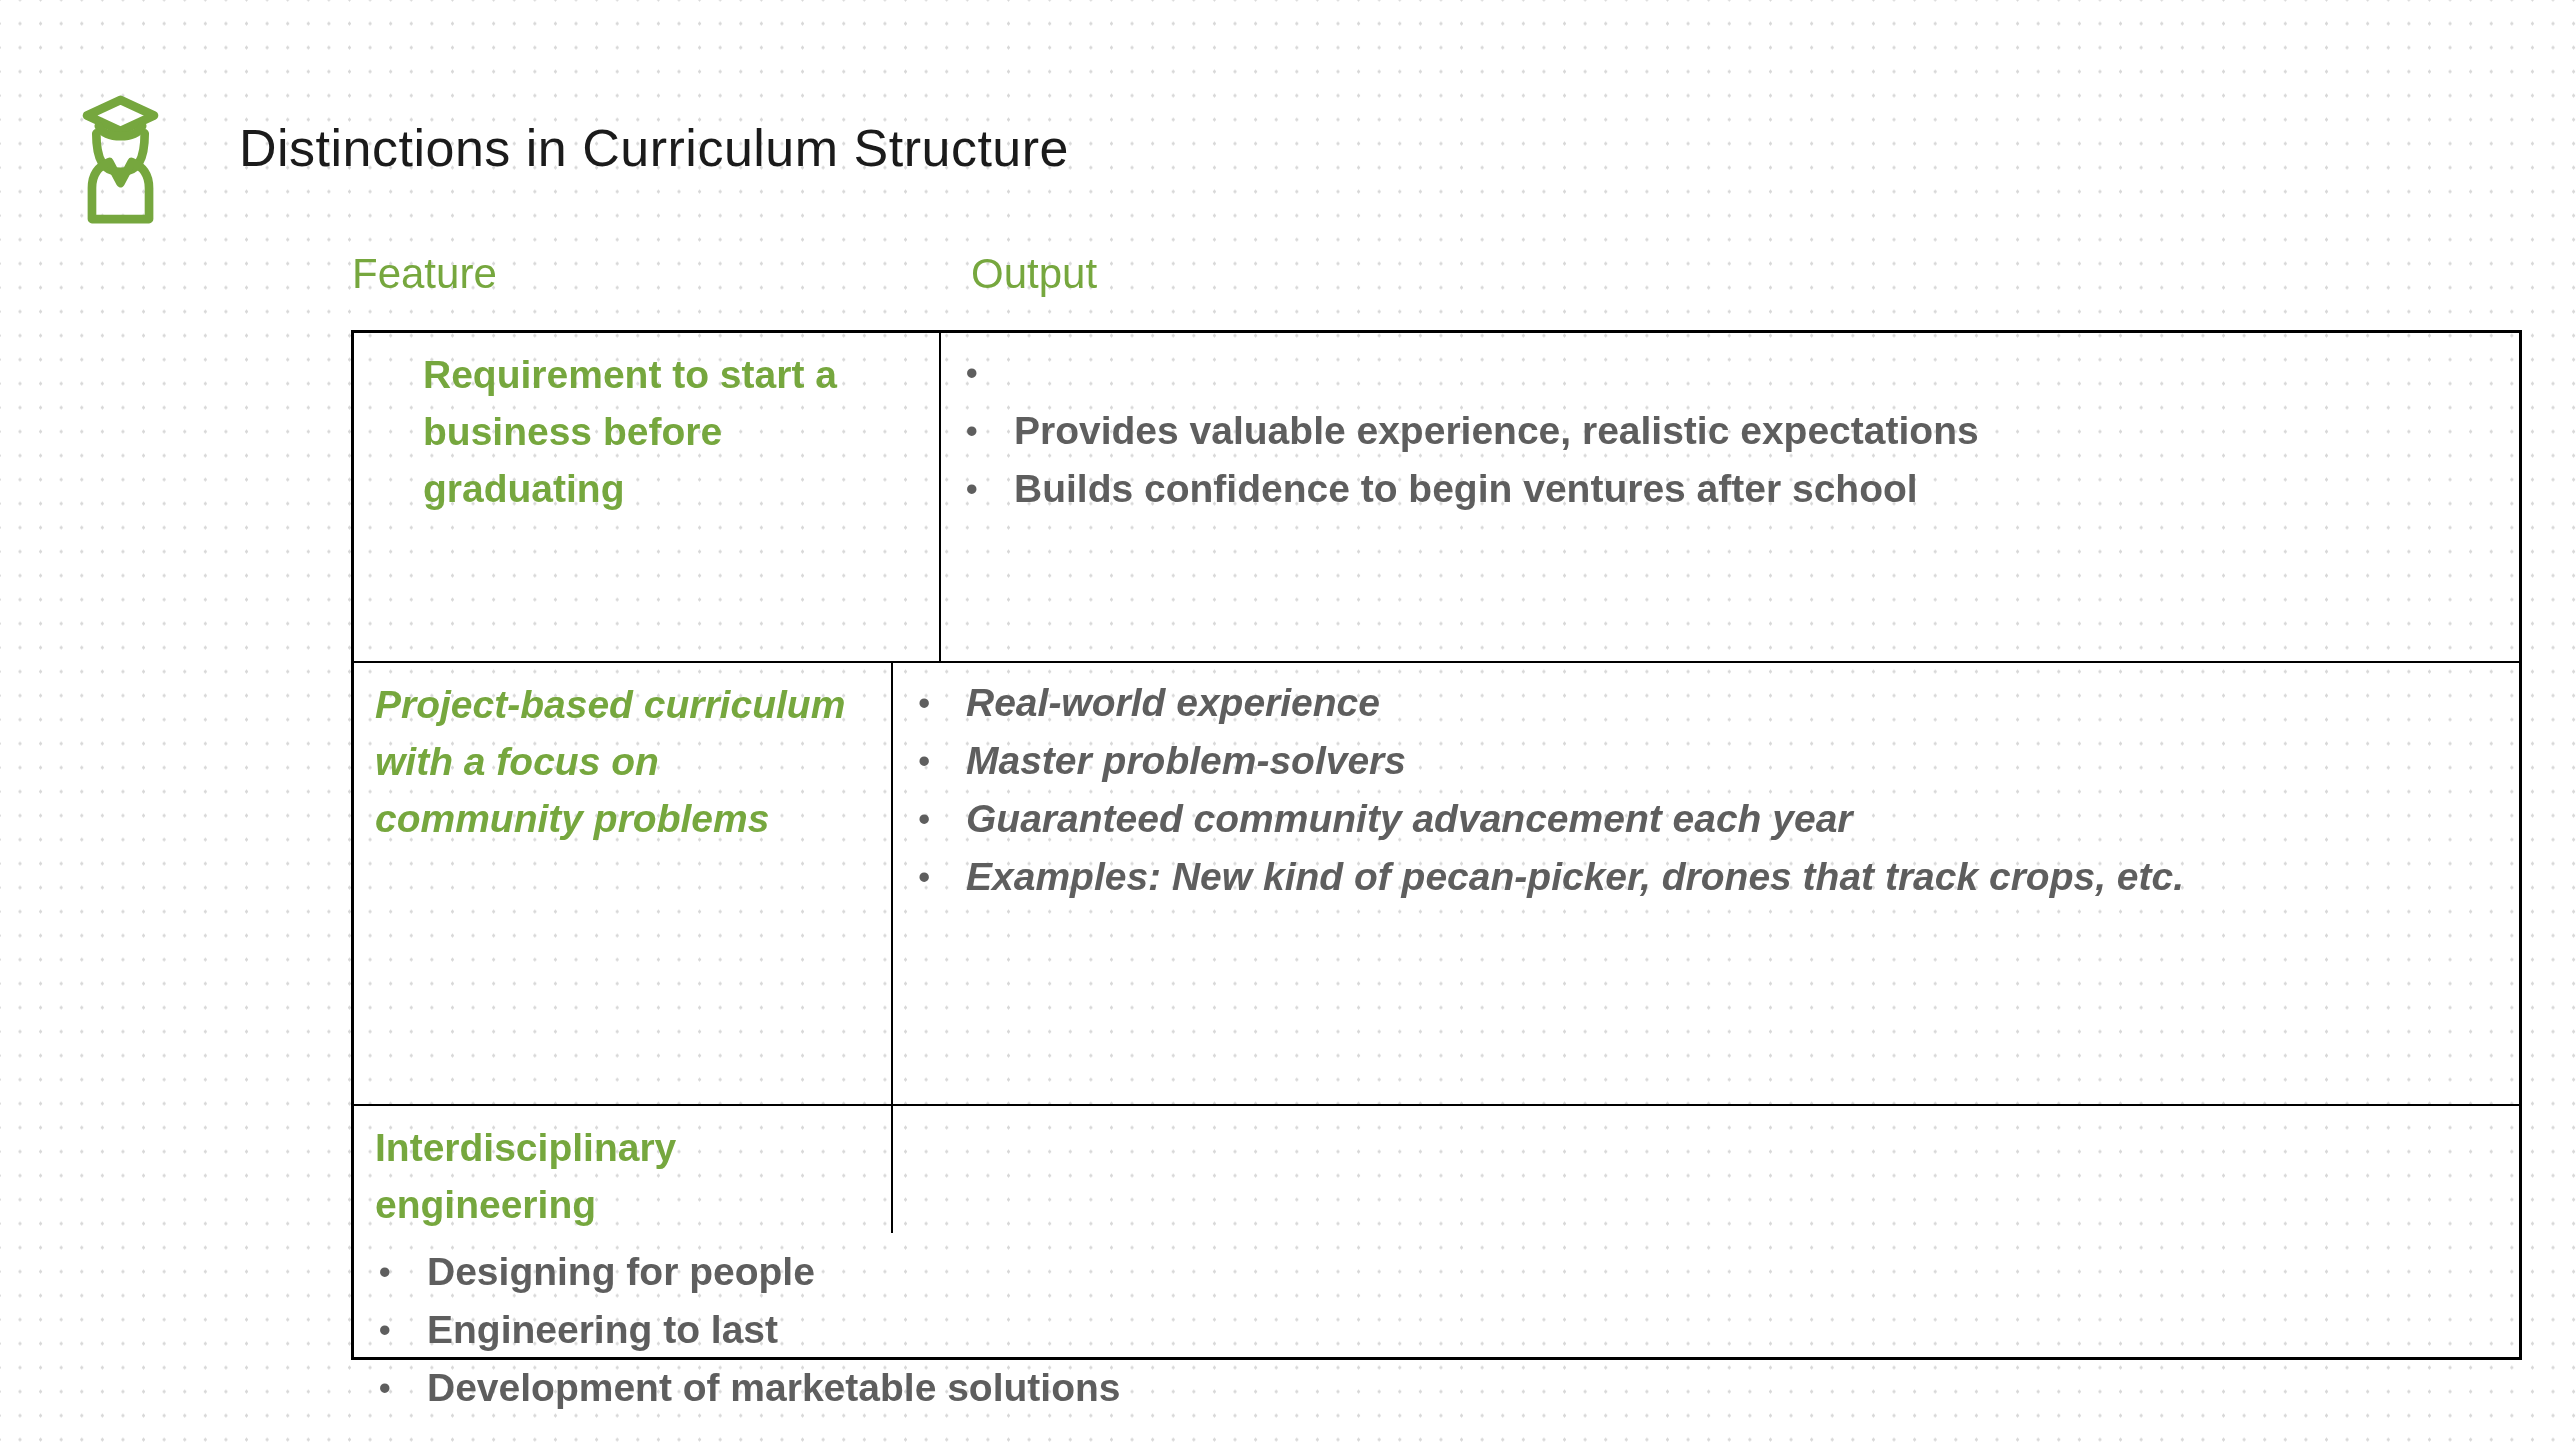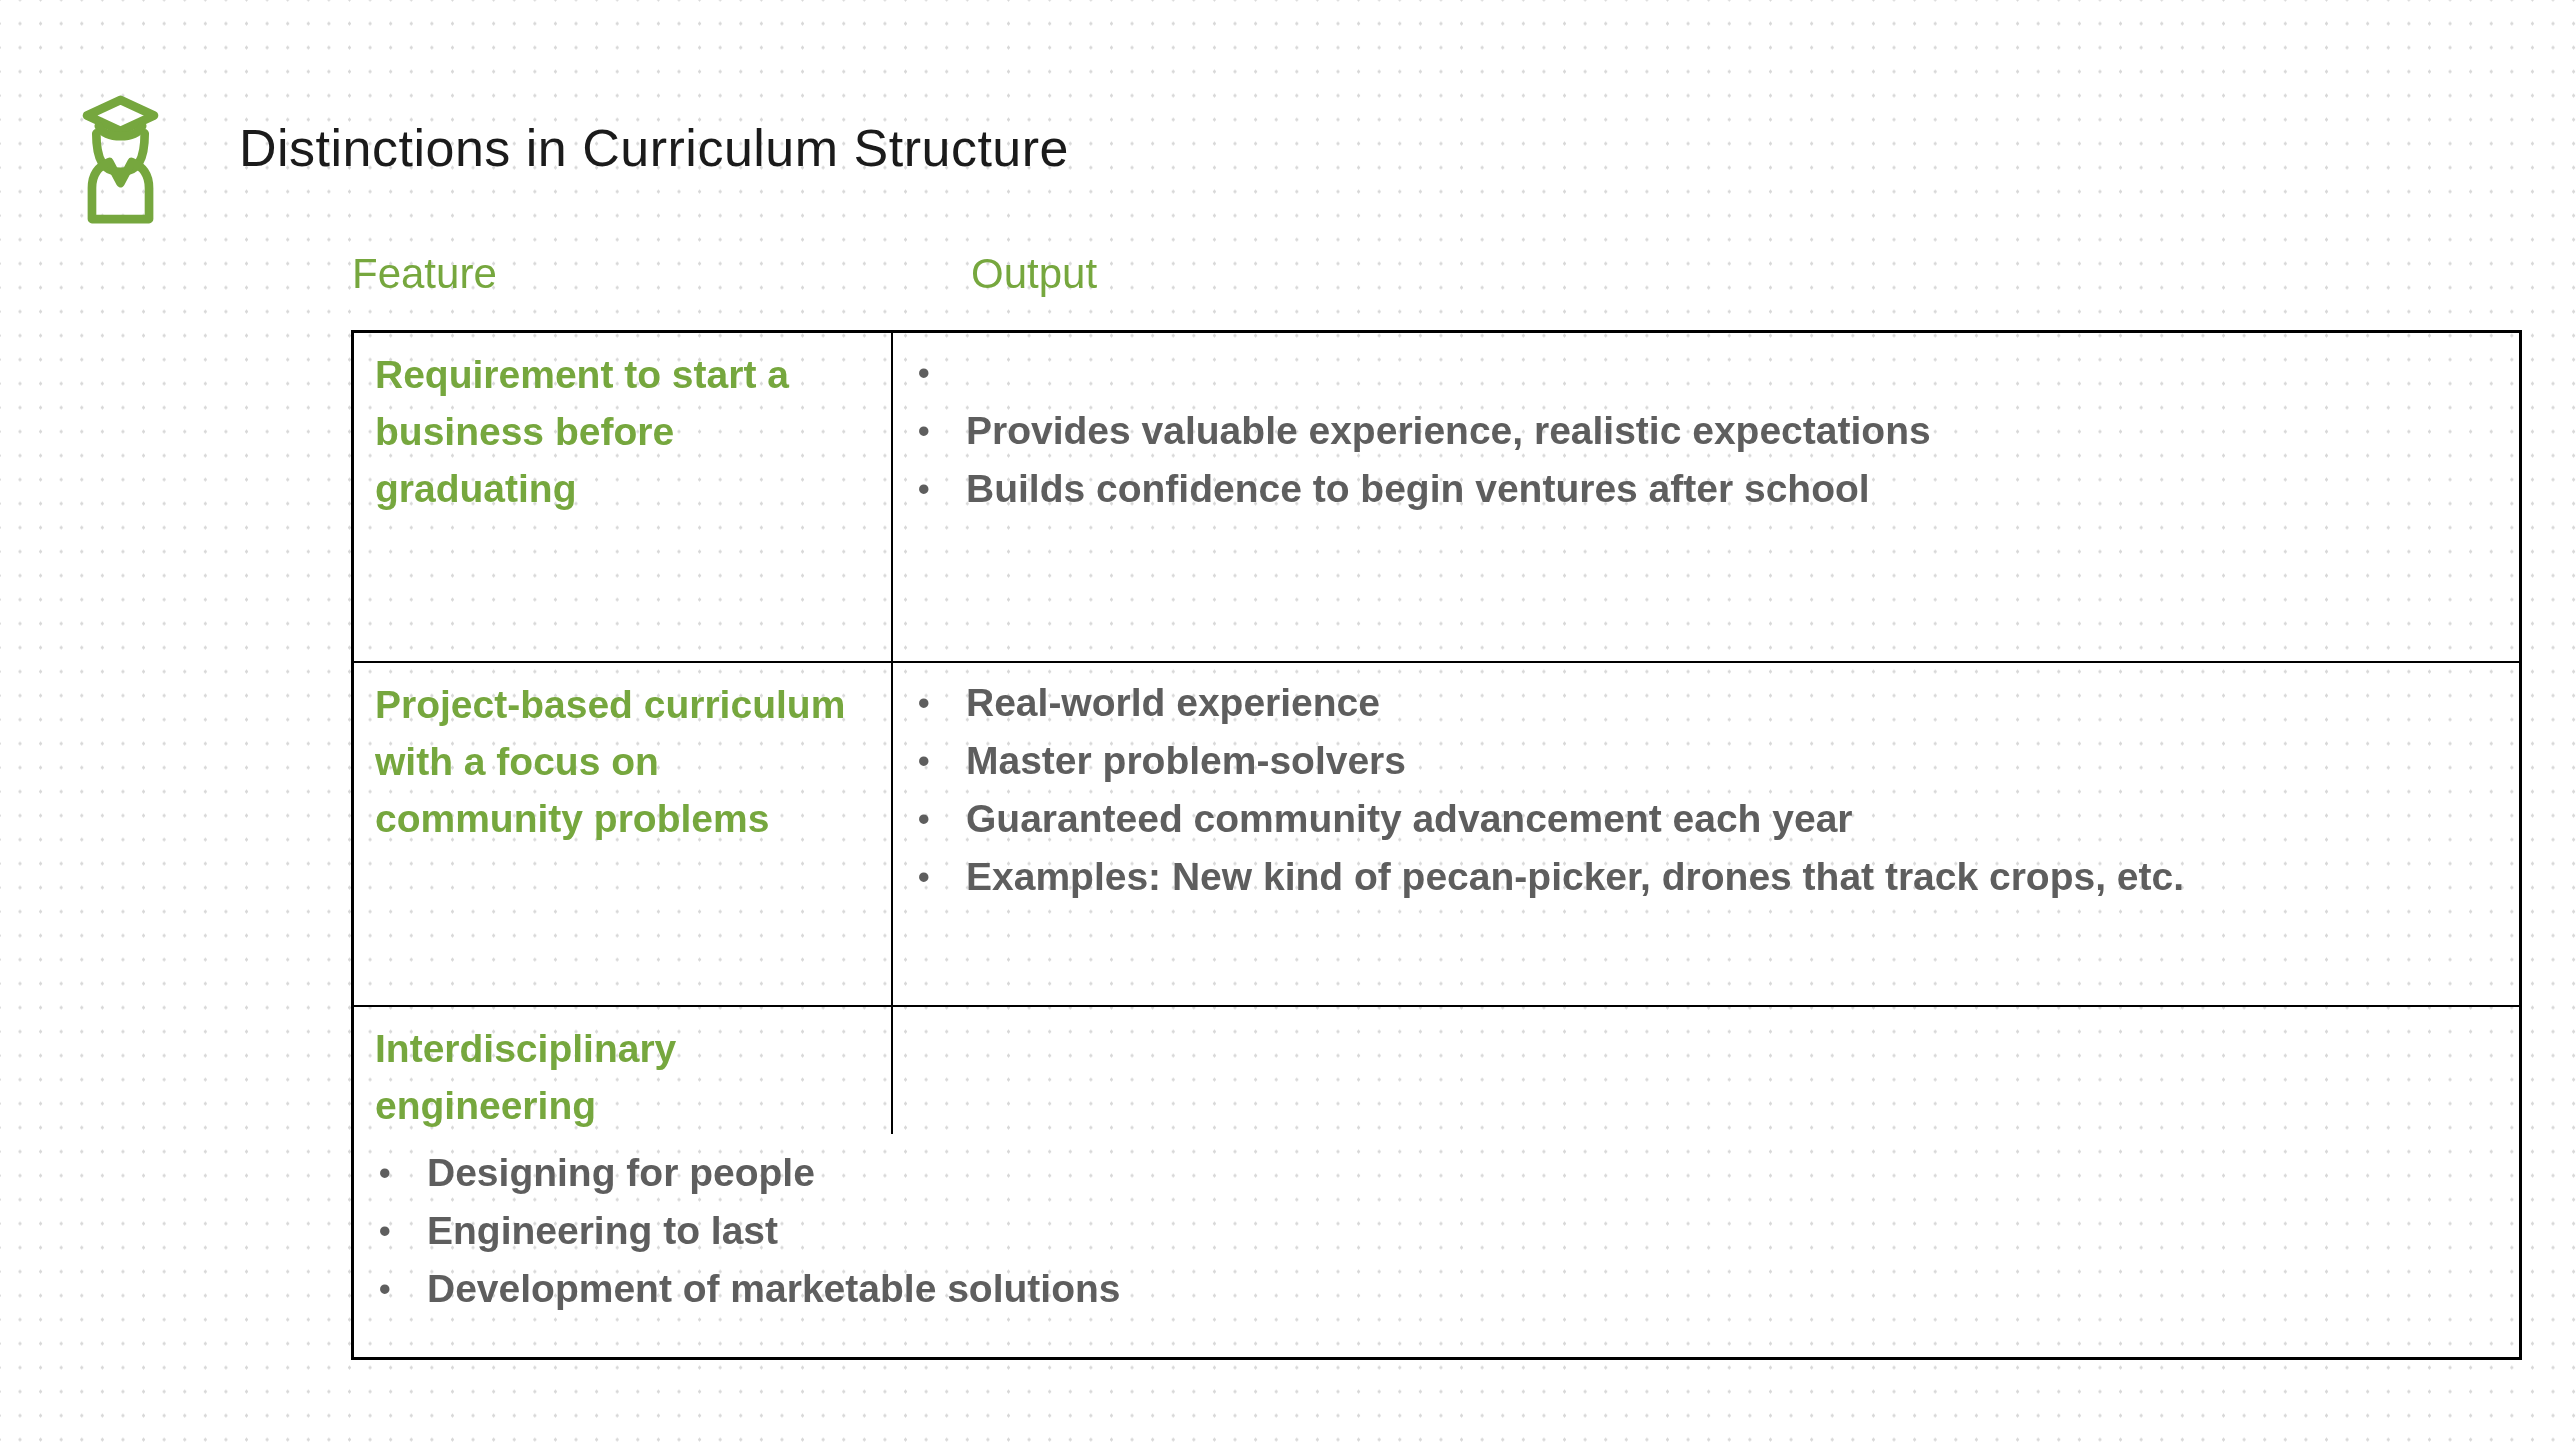--- a/index.html
+++ b/index.html
@@ -30,22 +30,22 @@
   #output-header{left:971px;}
   .dist-table{
     position:absolute;left:351px;top:330px;
     width:2171px;height:1030px;
     border:3.9px solid #000;
     box-sizing:border-box;
     display:flex;flex-direction:column;
   }
   .t-row{display:flex;flex:none;box-sizing:border-box;}
   .t-row + .t-row{border-top:2.9px solid #000;}
-  .t-row:nth-child(1){height:328px;}
-  .t-row:nth-child(2){height:344px;}
+  .t-row:nth-child(1){height:328px;padding-left:48px;}
+  .t-row:nth-child(2){height:443px;font-style:italic;}
   .t-row:nth-child(3){height:326px;flex-direction:column;}
   .cell-feature{
     width:539px;flex:none;box-sizing:border-box;
     border-right:2.9px solid #000;
     padding:12.6px 25px 0 21px;
     font-size:39px;font-weight:700;color:#76a73e;
     line-height:57px;
   }
   .cell-output{
     flex:1;box-sizing:border-box;

